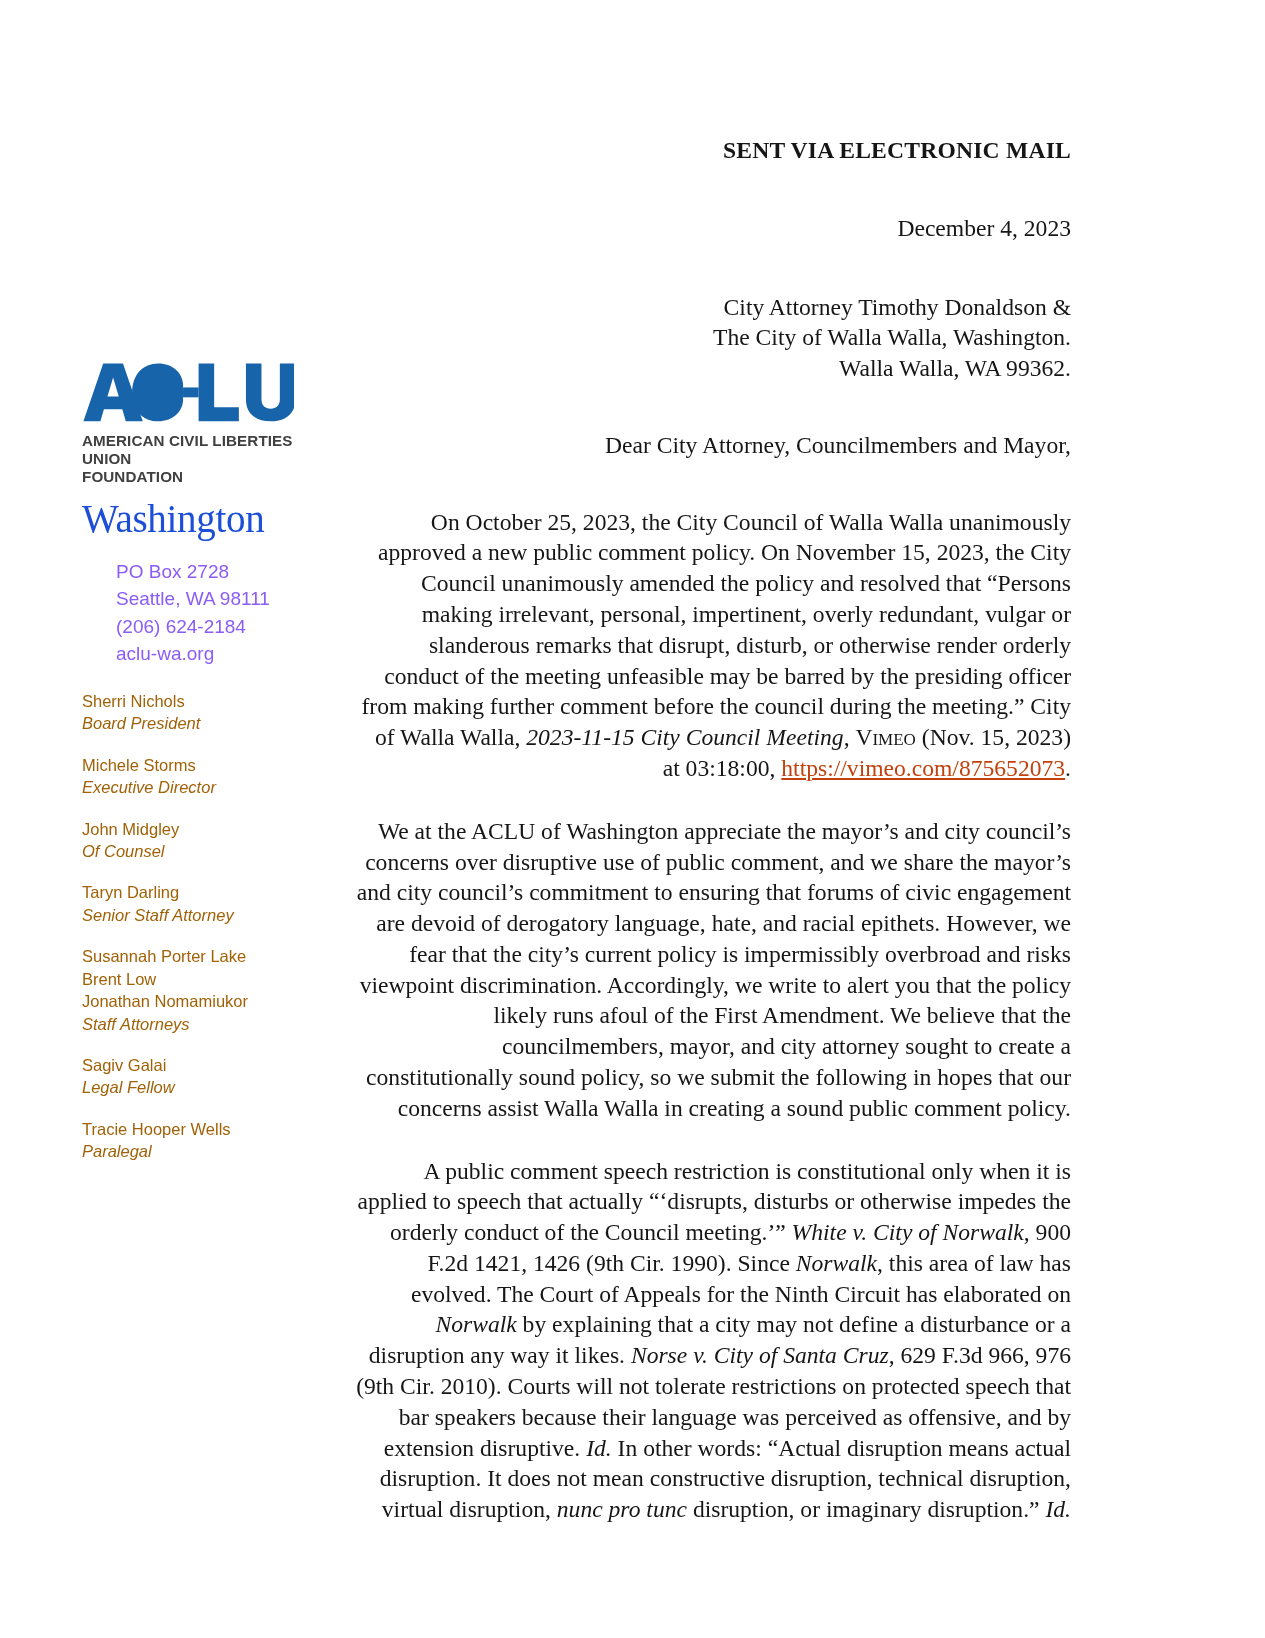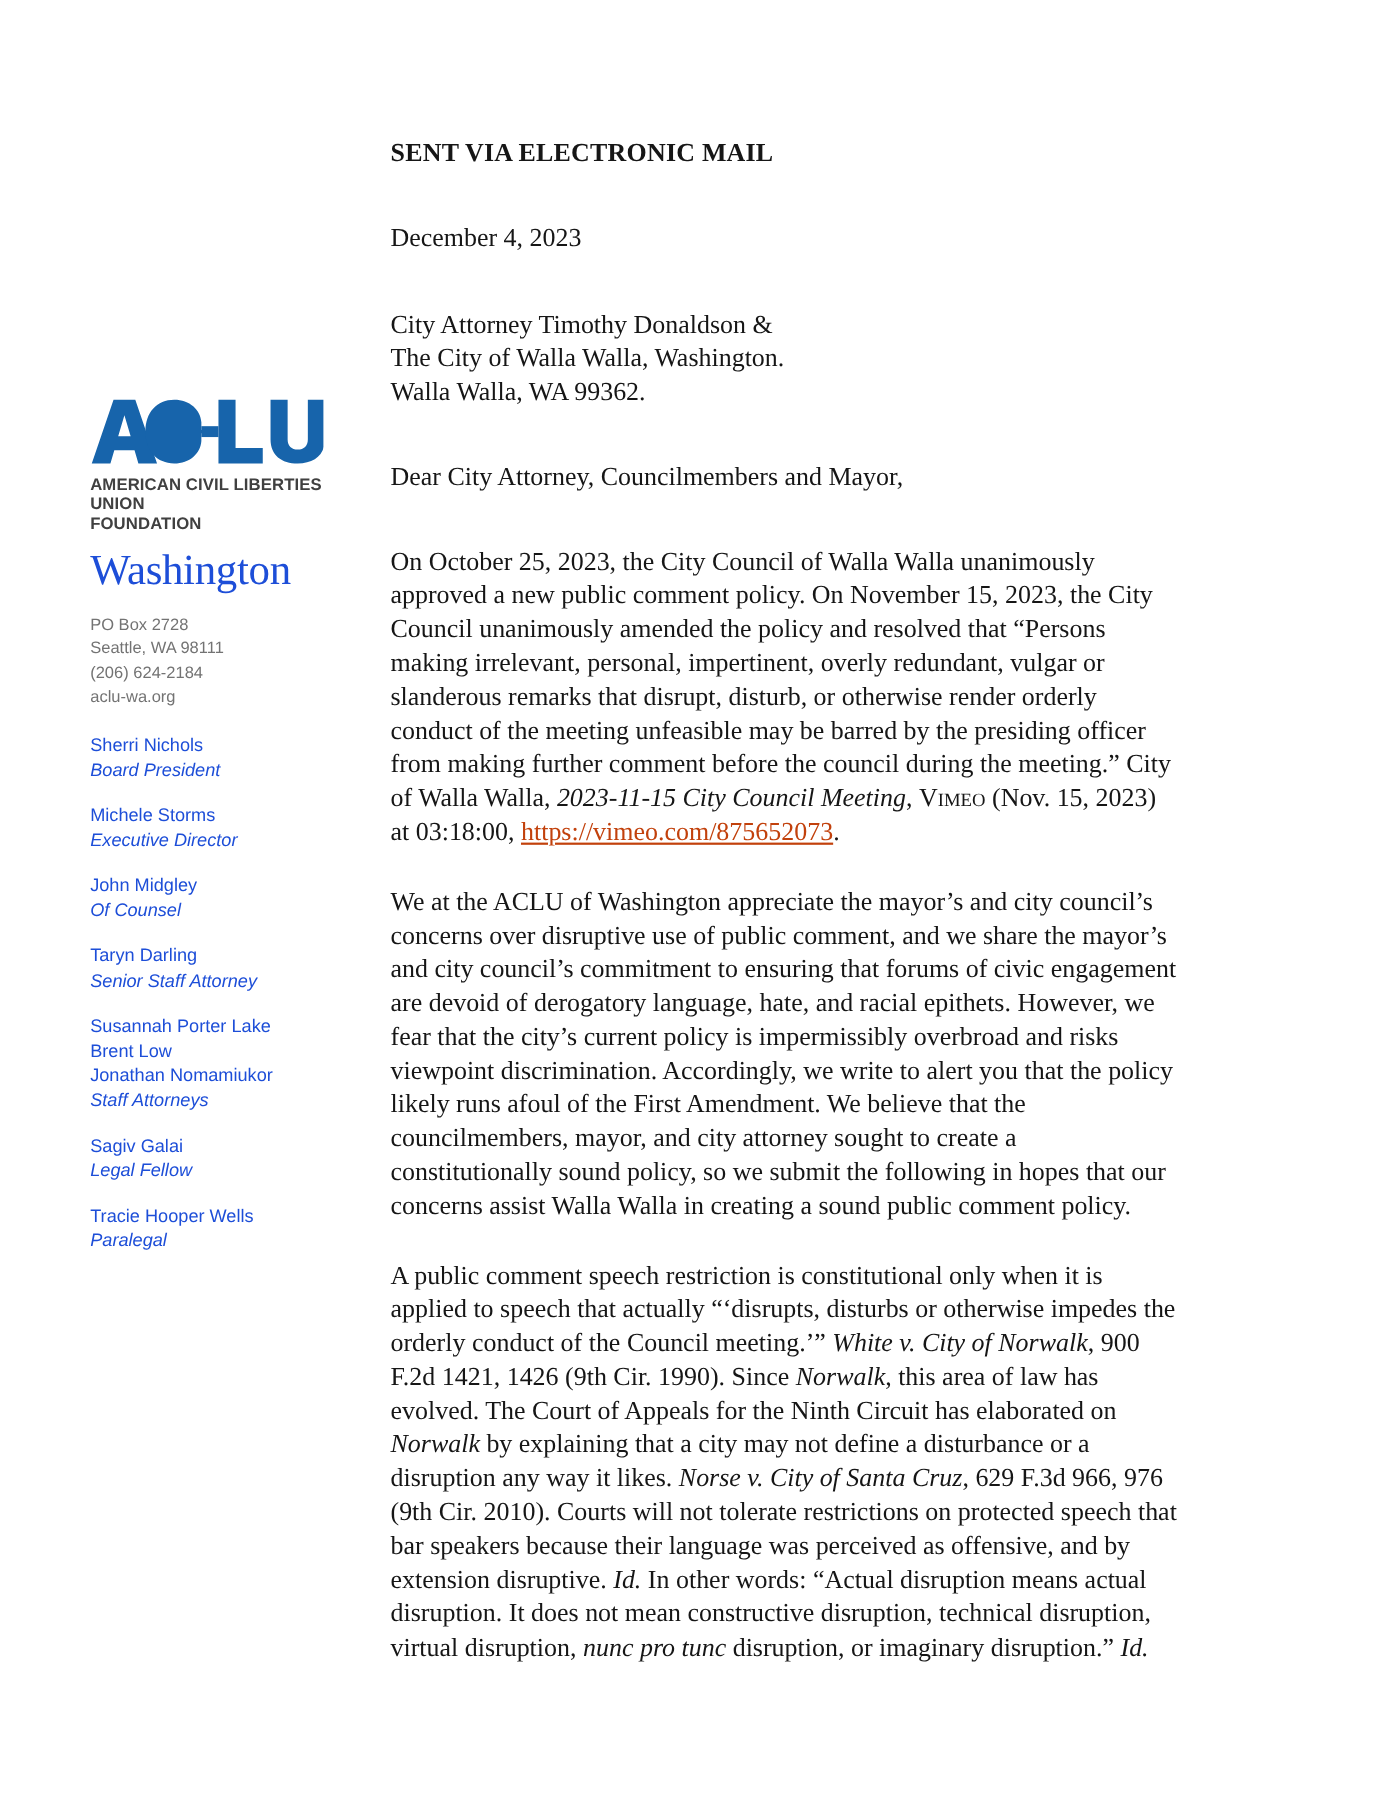--- a/index.html
+++ b/index.html
@@ -52,50 +52,51 @@
     font-family: "Liberation Serif", serif;
     font-size: 39px;
     line-height: 1;
     color: #1d4ed8;
     margin-top: 13px;
     margin-bottom: 20px;
     letter-spacing: -0.3px;
   }
 
   .contact-block {
-    font-size: 15px;
+    font-size: 19px;
     line-height: 1.45;
-    color: #737373;
+    color: #8b5cf6;
     margin-bottom: 22px;
+    margin-left: 34px;
   }
   .contact-block div { white-space: nowrap; }
 
   .person {
     margin-bottom: 19px;
     font-size: 16.5px;
     line-height: 1.36;
-    color: #1d4ed8;
+    color: #a16207;
   }
   .person .name { display: block; }
   .person .title {
     display: block;
     font-style: italic;
   }
 
   
   .letter {
     position: absolute;
     left: 355px;
-    top: 124px;
+    top: 135px;
     width: 716px;
     font-family: "Liberation Serif", serif;
     font-size: 23.6px;
     line-height: 1.305;
     color: #161616;
-    text-align: left;
+    text-align: right;
   }
 
   .sent-via {
     font-weight: bold;
     letter-spacing: 0.2px;
     margin: 0 0 47px 0;
   }
 
   .date-line { margin: 0 0 48px 0; }
 

